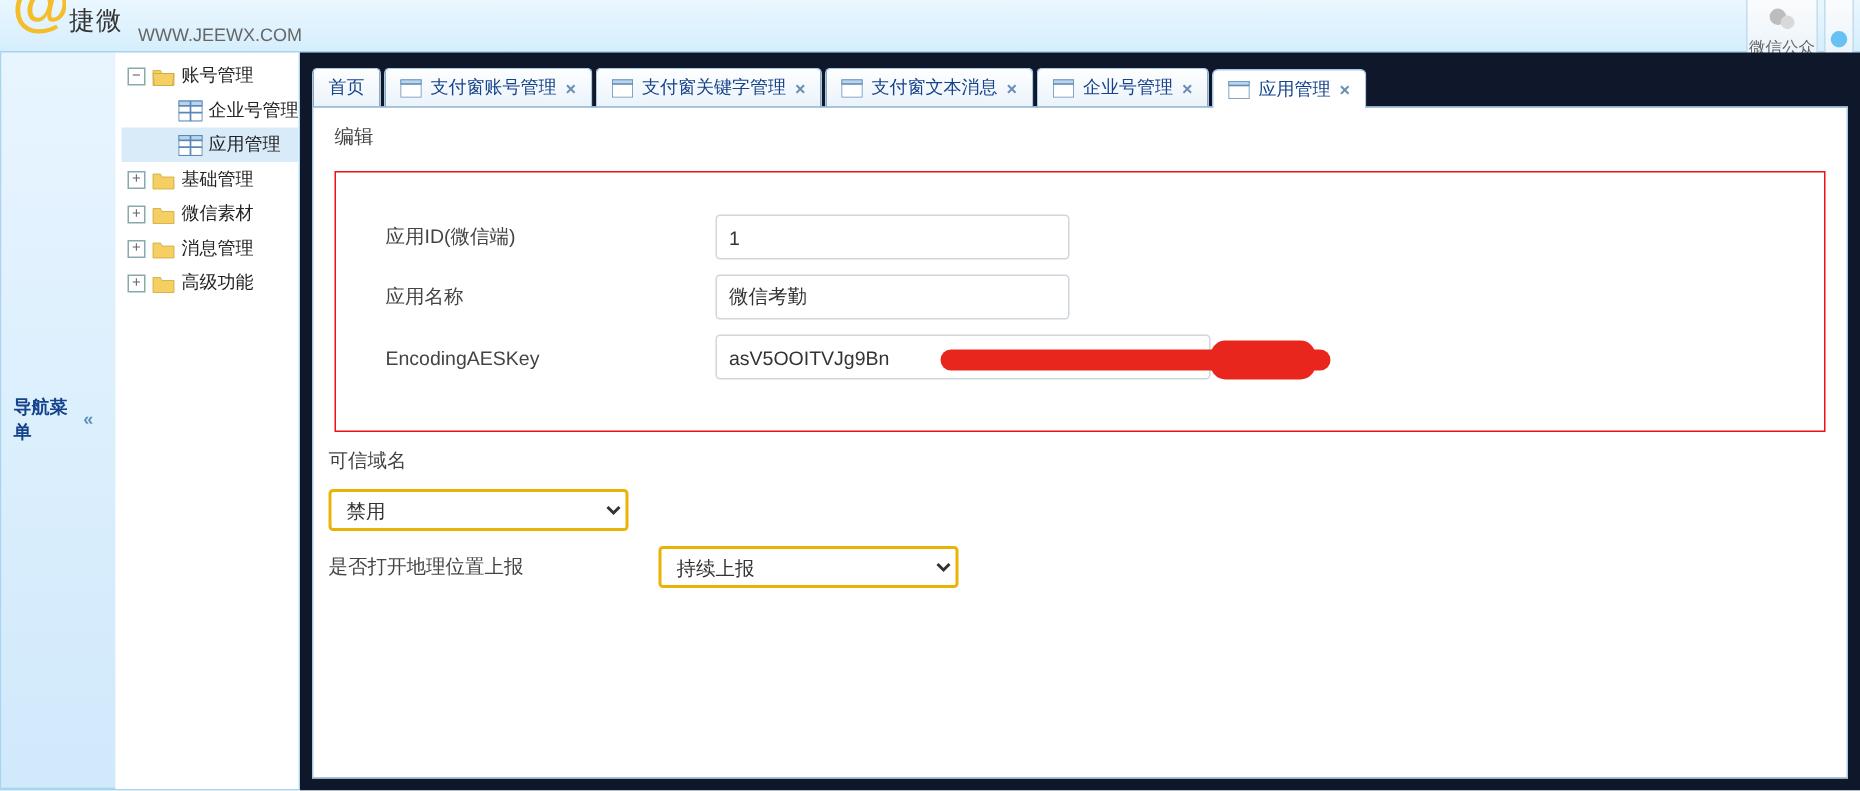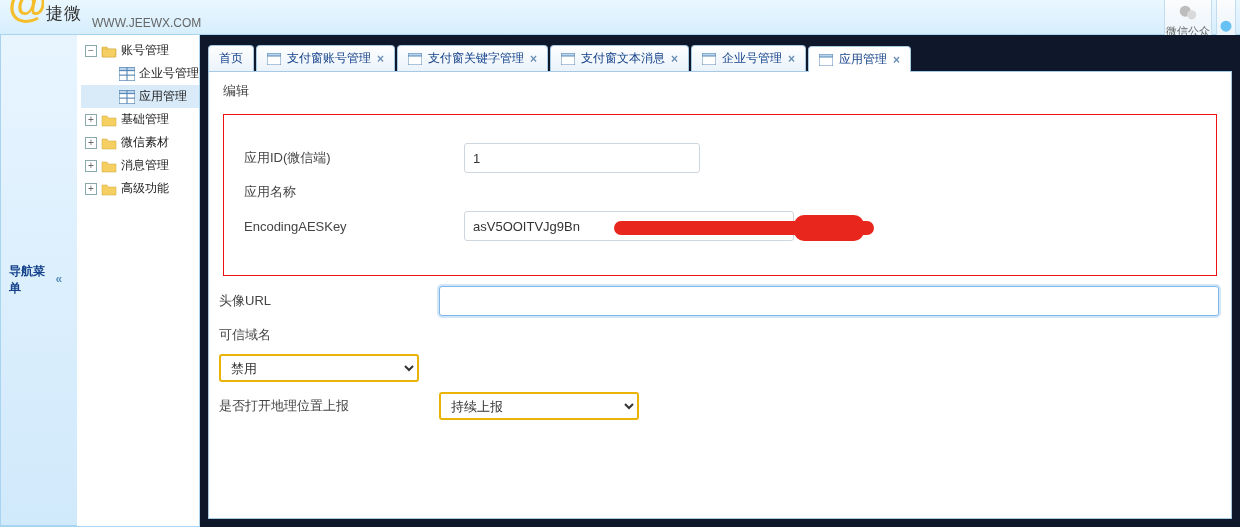--- a/index.html
+++ b/index.html
@@ -29,21 +29,21 @@
 
   .content { flex:1; background:#0f172a; padding: 0; position:relative; overflow:hidden; }
   .tabbar { display:flex; align-items:flex-end; gap:2px; padding: 10px 8px 0 8px; height: 36px; }
   .tab { background: linear-gradient(#fefefe,#eaf3fb); border:1px solid #a7c9e4; border-bottom:none; border-radius: 4px 4px 0 0; padding: 4px 10px; display:flex; align-items:center; gap:6px; color:#15428b; cursor:pointer; font-size:12px; }
   .tab.active { background:#fff; position:relative; top:1px; }
   .tab .table-icon { width:14px; height:12px; }
   .tab-close { color:#6a8fb5; font-weight:bold; cursor:pointer; line-height:1; }
 
   .panel { background:#fff; border:1px solid #a7c9e4; margin: 0 8px 8px 8px; height: calc(100% - 36px - 8px); overflow:auto; }
   .panel-title { padding: 10px 20px 14px 14px; color:#444; font-size:13px; }
-  .redbox { border:1px solid #e11; margin: 0 14px 8px 14px; padding: 18px 10px 24px 10px; }
+  .redbox { border:1px solid #e11; margin: 0 14px 8px 14px; padding: 18px 10px 24px 23px; }
 
   .form-row { display:flex; align-items:center; margin: 10px 0; padding-left: 10px; }
   .form-label { width: 220px; color:#444; font-size:13px; }
   .text-input { width: 236px; height:30px; border:1px solid #cfd6dc; border-radius:3px; padding: 0 8px; font-size:13px; color:#333; outline:none; }
   .text-input.wide { width: 780px; }
   .text-input.focus { border-color:#7fb6ea; box-shadow: 0 0 0 2px rgba(127,182,234,.35); }
   .select { width:200px; height:28px; border:2px solid #eab308; border-radius:3px; padding: 0 6px; font-size:13px; color:#333; background:#fff; }
 
   .aes-wrap { position:relative; width:330px; }
   .redact { position:absolute; top:10px; left:150px; width:260px; height:14px; background:#e9261e; border-radius:8px; }
@@ -214,35 +214,32 @@
     <div class="panel">
       <div class="panel-title">编辑</div>
 
       <div class="redbox">
         <div class="form-row">
           <div class="form-label">应用ID(微信端)</div>
           <input class="text-input" value="1" style="">
         </div>
         <div class="form-row">
           <div class="form-label">应用名称</div>
+          <input class="text-input" value="微信考勤" style="">
         </div>
         <div class="form-row" style="position:relative;">
           <div class="form-label">EncodingAESKey</div>
           <div class="aes-wrap">
             <input class="text-input" style="width: 330px;" value="asV5OOITVJg9Bn">
             <div class="redact"></div>
             <div class="redact2"></div>
           </div>
         </div>
       </div>
 
-      <div class="form-row">
-        <div class="form-label">头像URL</div>
-        <input class="text-input wide focus" value="" style="">
-      </div>
 
       <div class="form-row">
         <div class="form-label">可信域名</div>
       </div>
 
       <div class="form-row">
         <select class="select">
           <option>禁用</option>
         </select>
       </div>

